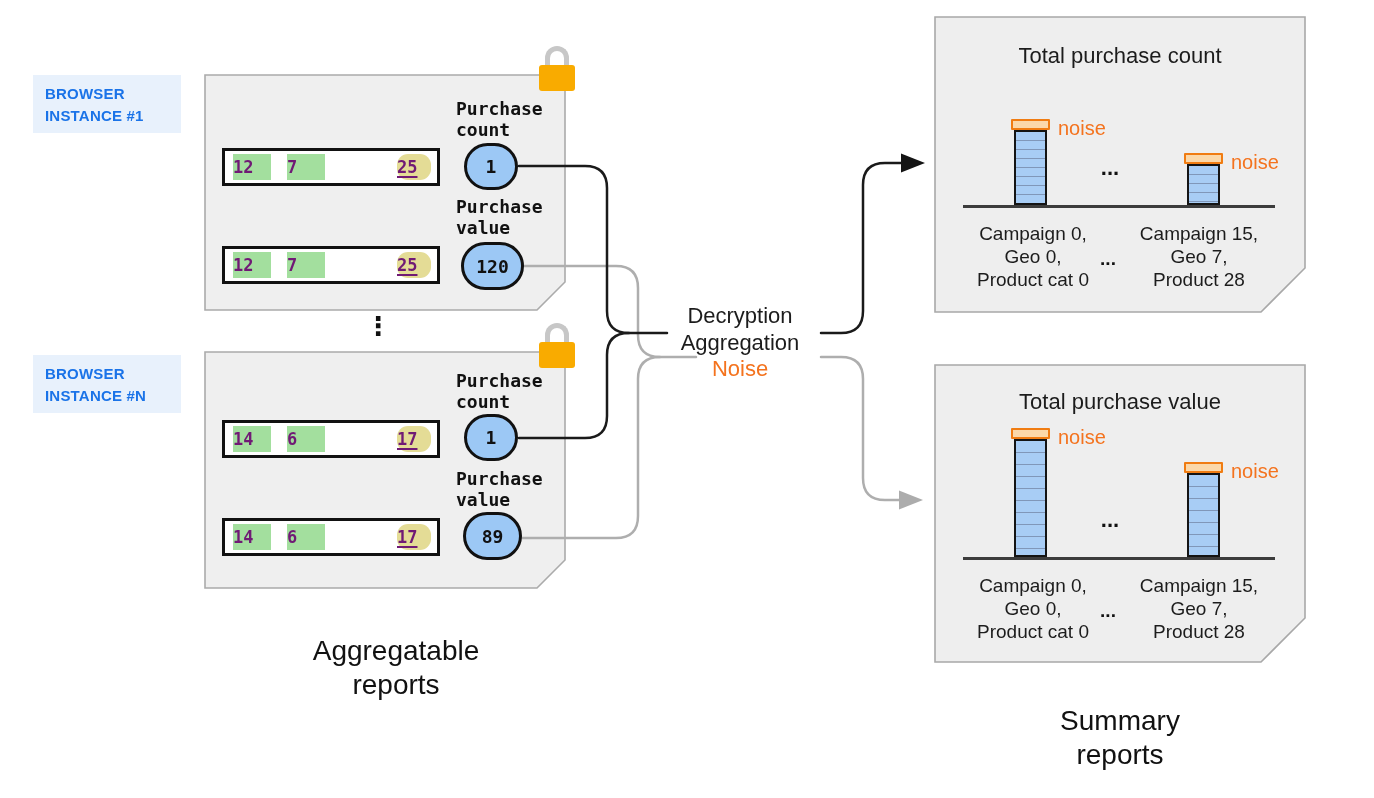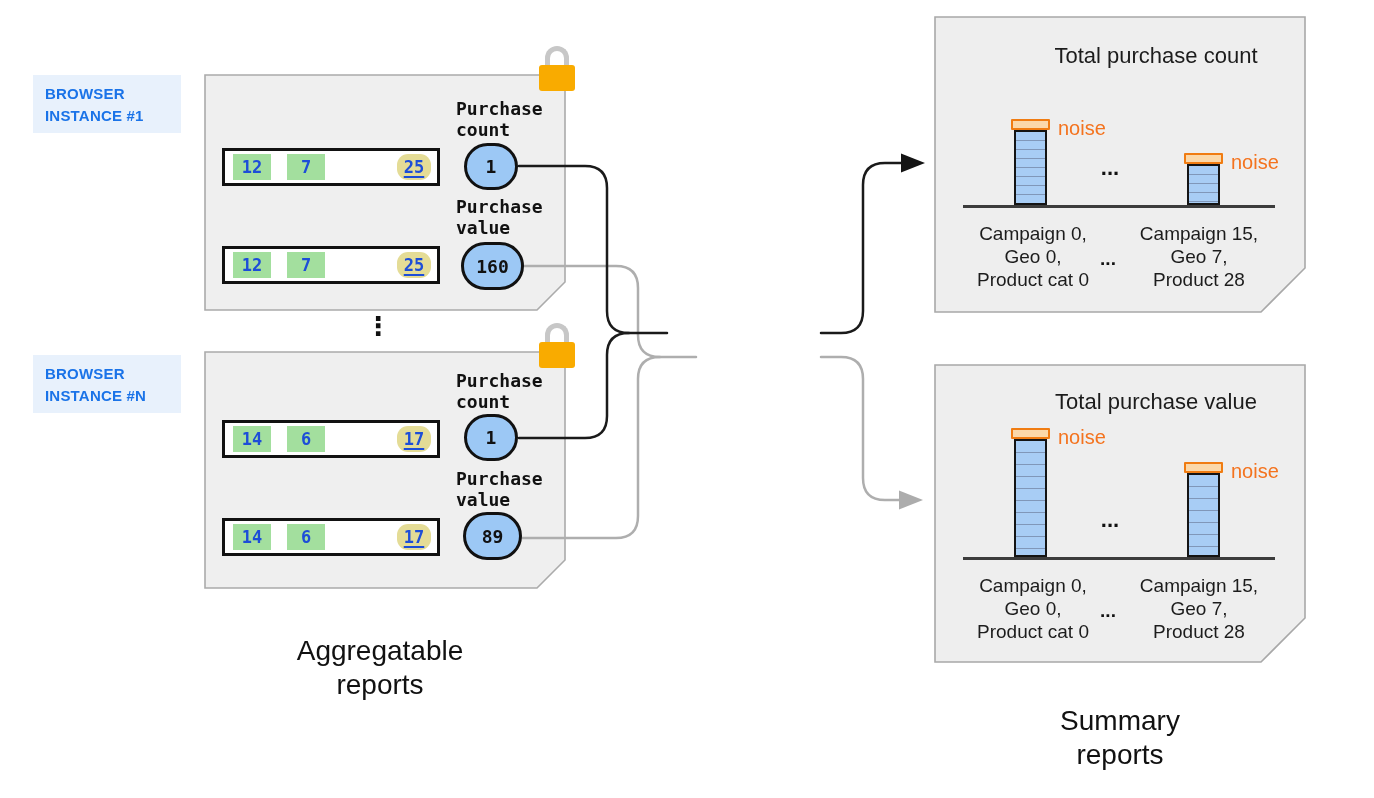--- a/index.html
+++ b/index.html
@@ -9,22 +9,22 @@
   }
   .layer{position:absolute;left:0;top:0;width:1374px;height:798px;}
   
   .badge{
     position:absolute;width:148px;height:58px;background:#e8f1fc;color:#1a73e8;
     font-weight:bold;font-size:15px;line-height:22px;padding:8px 0 0 12px;box-sizing:border-box;
     white-space:pre-line;letter-spacing:.2px;
   }
   
   .strip{position:absolute;width:218px;height:38px;background:#ffffff;border:3px solid #111;box-sizing:border-box;}
-  .cell{position:absolute;top:3px;height:26px;line-height:26px;text-align:center;
-        font-family:"DejaVu Sans Mono",monospace;font-weight:bold;font-size:17px;color:#1d4ed8;}
+  .cell{position:absolute;top:3px;height:26px;line-height:26px;text-align:left;
+        font-family:"DejaVu Sans Mono",monospace;font-weight:bold;font-size:17px;color:#701a75;}
   .cell.g{background:#a3df9e;}
   .cell.y{background:#e4dc96;}
   .u{text-decoration:underline;text-decoration-thickness:2px;text-underline-offset:3px;border-radius:11px;}
   
   .mlabel{position:absolute;font-family:"DejaVu Sans Mono",monospace;font-weight:bold;
           font-size:18px;line-height:21px;color:#111;white-space:pre-line;}
   .oval{position:absolute;background:#9cc8f5;border:3.5px solid #111;border-radius:24px;
         box-sizing:border-box;text-align:center;font-family:"DejaVu Sans Mono",monospace;
         font-weight:bold;font-size:18px;color:#111;display:flex;align-items:center;justify-content:center;}
   
@@ -33,21 +33,21 @@
                  border-radius:12px 12px 0 0;margin:0 auto;}
   .lock .body{width:36px;height:26px;background:#f9ab00;border-radius:3px;margin-top:-2px;}
   
   .process{position:absolute;left:652px;top:303px;width:176px;text-align:center;
            font-size:22px;line-height:26.5px;color:#1c1c1c;}
   .process .noise-line{color:#f4731e;}
   .vdots{position:absolute;left:362px;top:308px;width:32px;text-align:center;
          font-size:26px;font-weight:bold;color:#111;line-height:36px;}
   
   .panel{position:absolute;width:370px;}
-  .panel-title{position:absolute;left:0;top:26px;width:100%;text-align:center;font-size:22px;color:#1c1c1c;margin-left:36px;}
+  .panel-title{position:absolute;left:0;top:26px;width:100%;text-align:center;font-size:22px;color:#1c1c1c;}
   .plot{position:absolute;left:28px;top:0;width:312px;border-bottom:3px solid #3c3c3c;box-sizing:border-box;}
   .bar{position:absolute;bottom:0;width:33px;}
   .bar-cap{margin:0 -3px;background:#fbd8a9;border:2.5px solid #f07c12;border-radius:1px;box-sizing:border-box;}
   .bar-fill{border:2px solid #141414;border-top-width:2.5px;box-sizing:border-box;
             background:repeating-linear-gradient(180deg,#a8cdf5 0px,#a8cdf5 8px,#8097b9 8px,#8097b9 9px);}
   .bar-fill.coarse{background:repeating-linear-gradient(180deg,#a8cdf5 0px,#a8cdf5 11px,#8097b9 11px,#8097b9 12px);}
   .noise-lbl{position:absolute;color:#f4731e;font-size:20px;line-height:20px;}
   .plot-ell{position:absolute;left:117px;width:60px;text-align:center;font-weight:bold;font-size:22px;color:#111;}
   .xlabels{position:absolute;left:0;width:100%;font-size:19px;line-height:23px;color:#1c1c1c;}
   .xl{position:absolute;text-align:center;white-space:pre-line;}
@@ -97,21 +97,21 @@
   <div class="strip" style="left:222px;top:246px;">
     <span class="cell g" style="left:8px;width:38px;">12</span>
     <span class="cell g" style="left:62px;width:38px;">7</span>
     <span class="cell y u" style="right:6px;width:34px;">25</span>
   </div>
   <div class="mlabel" style="left:456px;top:98px;">Purchase
 count</div>
   <div class="oval" style="left:464px;top:143px;width:54px;height:47px;">1</div>
   <div class="mlabel" style="left:456px;top:196px;">Purchase
 value</div>
-  <div class="oval" style="left:461px;top:242px;width:63px;height:48px;">160</div>
+  <div class="oval" style="left:461px;top:242px;width:63px;height:48px;">120</div>
   <div class="lock" style="left:539px;top:46px;">
     <div class="shackle"></div>
     <div class="body"></div>
   </div>
 
   <div class="vdots">⋮</div>
 
   <div class="strip" style="left:222px;top:420px;">
     <span class="cell g" style="left:8px;width:38px;">14</span>
     <span class="cell g" style="left:62px;width:38px;">6</span>
@@ -126,20 +126,25 @@
 count</div>
   <div class="oval" style="left:464px;top:414px;width:54px;height:47px;">1</div>
   <div class="mlabel" style="left:456px;top:468px;">Purchase
 value</div>
   <div class="oval" style="left:463px;top:512px;width:59px;height:48px;">89</div>
   <div class="lock" style="left:539px;top:323px;">
     <div class="shackle"></div>
     <div class="body"></div>
   </div>
 
+  <div class="process">
+    <div>Decryption</div>
+    <div>Aggregation</div>
+    <div class="noise-line">Noise</div>
+  </div>
 
   <div class="panel" style="left:935px;top:17px;height:295px;">
     <div class="panel-title">Total purchase count</div>
     <div class="plot" style="height:191px;">
       <div class="bar" style="left:51px;">
         <div class="bar-cap" style="height: 11px;"></div>
         <div class="bar-fill" style="height: 75px;"></div>
       </div>
       <div class="bar" style="left:224px;">
         <div class="bar-cap" style="height: 11px;"></div>
@@ -179,18 +184,18 @@
       <span class="xl" style="left:0;width:196px;">Campaign 0,
 Geo 0,
 Product cat 0</span>
       <span class="xl-ell">...</span>
       <span class="xl" style="left:166px;width:196px;">Campaign 15,
 Geo 7,
 Product 28</span>
     </div>
   </div>
 
-  <div class="caption" style="left:260px;top:634px;">Aggregatable
+  <div class="caption" style="left:276px;top:634px;">Aggregatable
 reports</div>
   <div class="caption" style="left:1000px;top:704px;">Summary
 reports</div>
 
 </div>
 
 </body></html>

